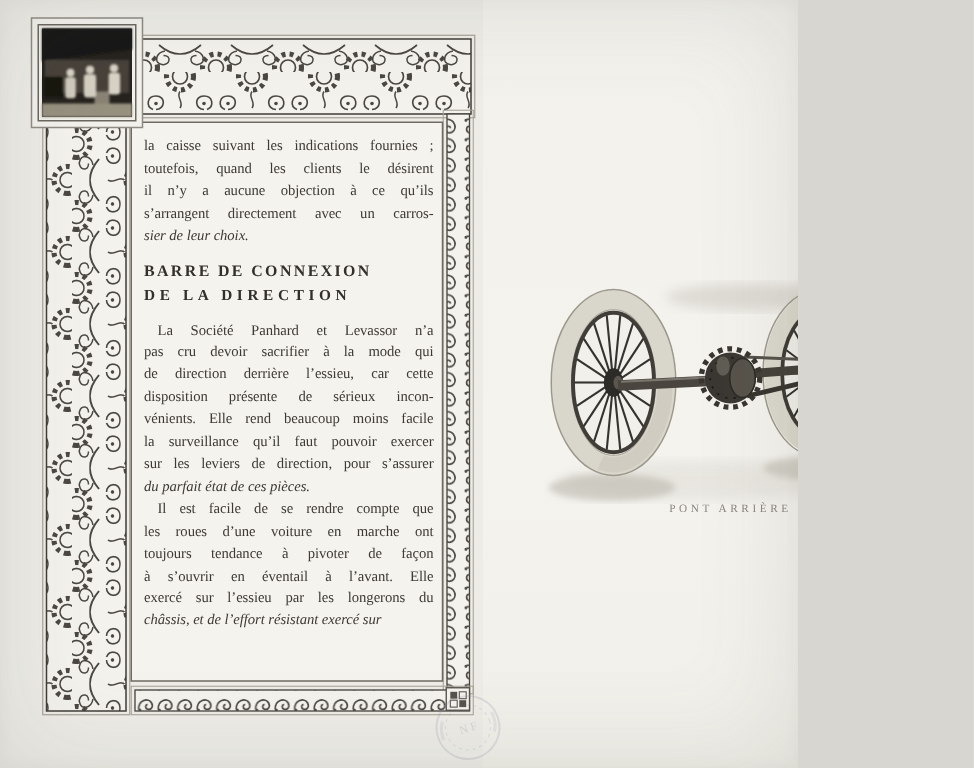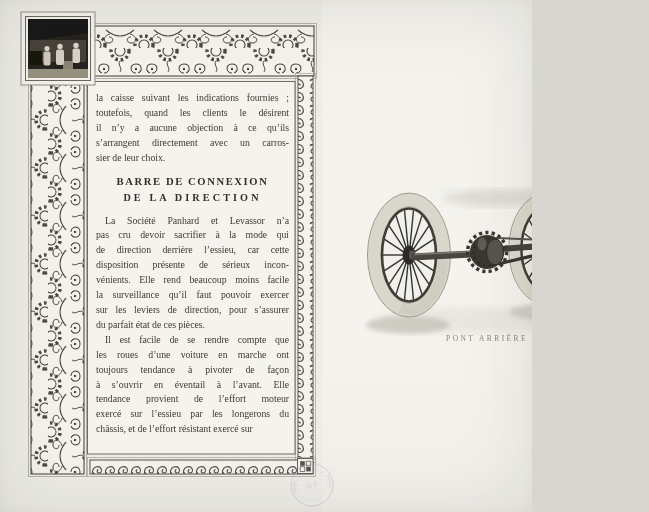--- a/index.html
+++ b/index.html
@@ -9,23 +9,23 @@
   .stage::after{content:"";position:absolute;inset:0;pointer-events:none;
          box-shadow:inset 0 0 70px rgba(95,90,75,.14), inset 0 0 10px rgba(95,90,75,.05);}
   .right-page{position:absolute;left:322px;top:0;width:327px;height:512px;
          background:linear-gradient(180deg,#f2f1ec,#f4f3ee 60%,#f0efe9);}
   #scene{position:absolute;left:0;top:0;pointer-events:none;}
   
   #text-column{position:absolute;left:96px;top:91px;width:193px;color:#3e3a33;}
   .para{margin:0;}
   .line{white-space:nowrap;line-height:14.9px;font-size:9.8px;letter-spacing:-0.05px;
         text-align:justify;text-align-last:justify;}
-  .line.last{text-align-last:left;}
+  .line.last{text-align-last:left;font-style:italic;}
   .line.indent{text-indent:9px;}
-  .heading{margin-top:8px;margin-bottom:7px;text-align:center;color:#332f29;}
+  .heading{margin-top:8px;margin-bottom:7px;color:#332f29;}
   .hline{font-weight:bold;font-size:10.6px;letter-spacing:1.6px;line-height:16.5px;white-space:nowrap;}
   .hline2{letter-spacing:3.1px;font-size:10.2px;}
   
   .caption{position:absolute;left:382px;top:334px;width:210px;text-align:center;
         font-size:7.5px;letter-spacing:2.4px;color:#8a867e;}
   .pagenum{position:absolute;left:606px;top:452px;width:28px;text-align:center;
         font-size:11px;color:#716d64;}
   .stamp{position:absolute;left:284px;top:458px;width:56px;height:54px;
         transform:rotate(-18deg);opacity:.55;}
 </style>
@@ -213,21 +213,20 @@
         <div class="line">vénients. Elle rend beaucoup moins facile</div>
         <div class="line">la surveillance qu’il faut pouvoir exercer</div>
         <div class="line">sur les leviers de direction, pour s’assurer</div>
         <div class="line last">du parfait état de ces pièces.</div>
       </div>
       <div class="para">
         <div class="line indent">Il est facile de se rendre compte que</div>
         <div class="line">les roues d’une voiture en marche ont</div>
         <div class="line">toujours tendance à pivoter de façon</div>
         <div class="line">à s’ouvrir en éventail à l’avant. Elle</div>
-        <div class="line">tendance provient de l’effort moteur</div>
         <div class="line">exercé sur l’essieu par les longerons du</div>
         <div class="line last">châssis, et de l’effort résistant exercé sur</div>
       </div>
     </div>
 
   <div class="caption">PONT ARRIÈRE</div>
   <div class="pagenum">25</div>
 
   <svg class="stamp" width="56" height="54" viewBox="0 0 56 54">
     <circle cx="28" cy="27" r="21" fill="none" stroke="#8b80a0" stroke-width="1.3" opacity="0.35"></circle>

